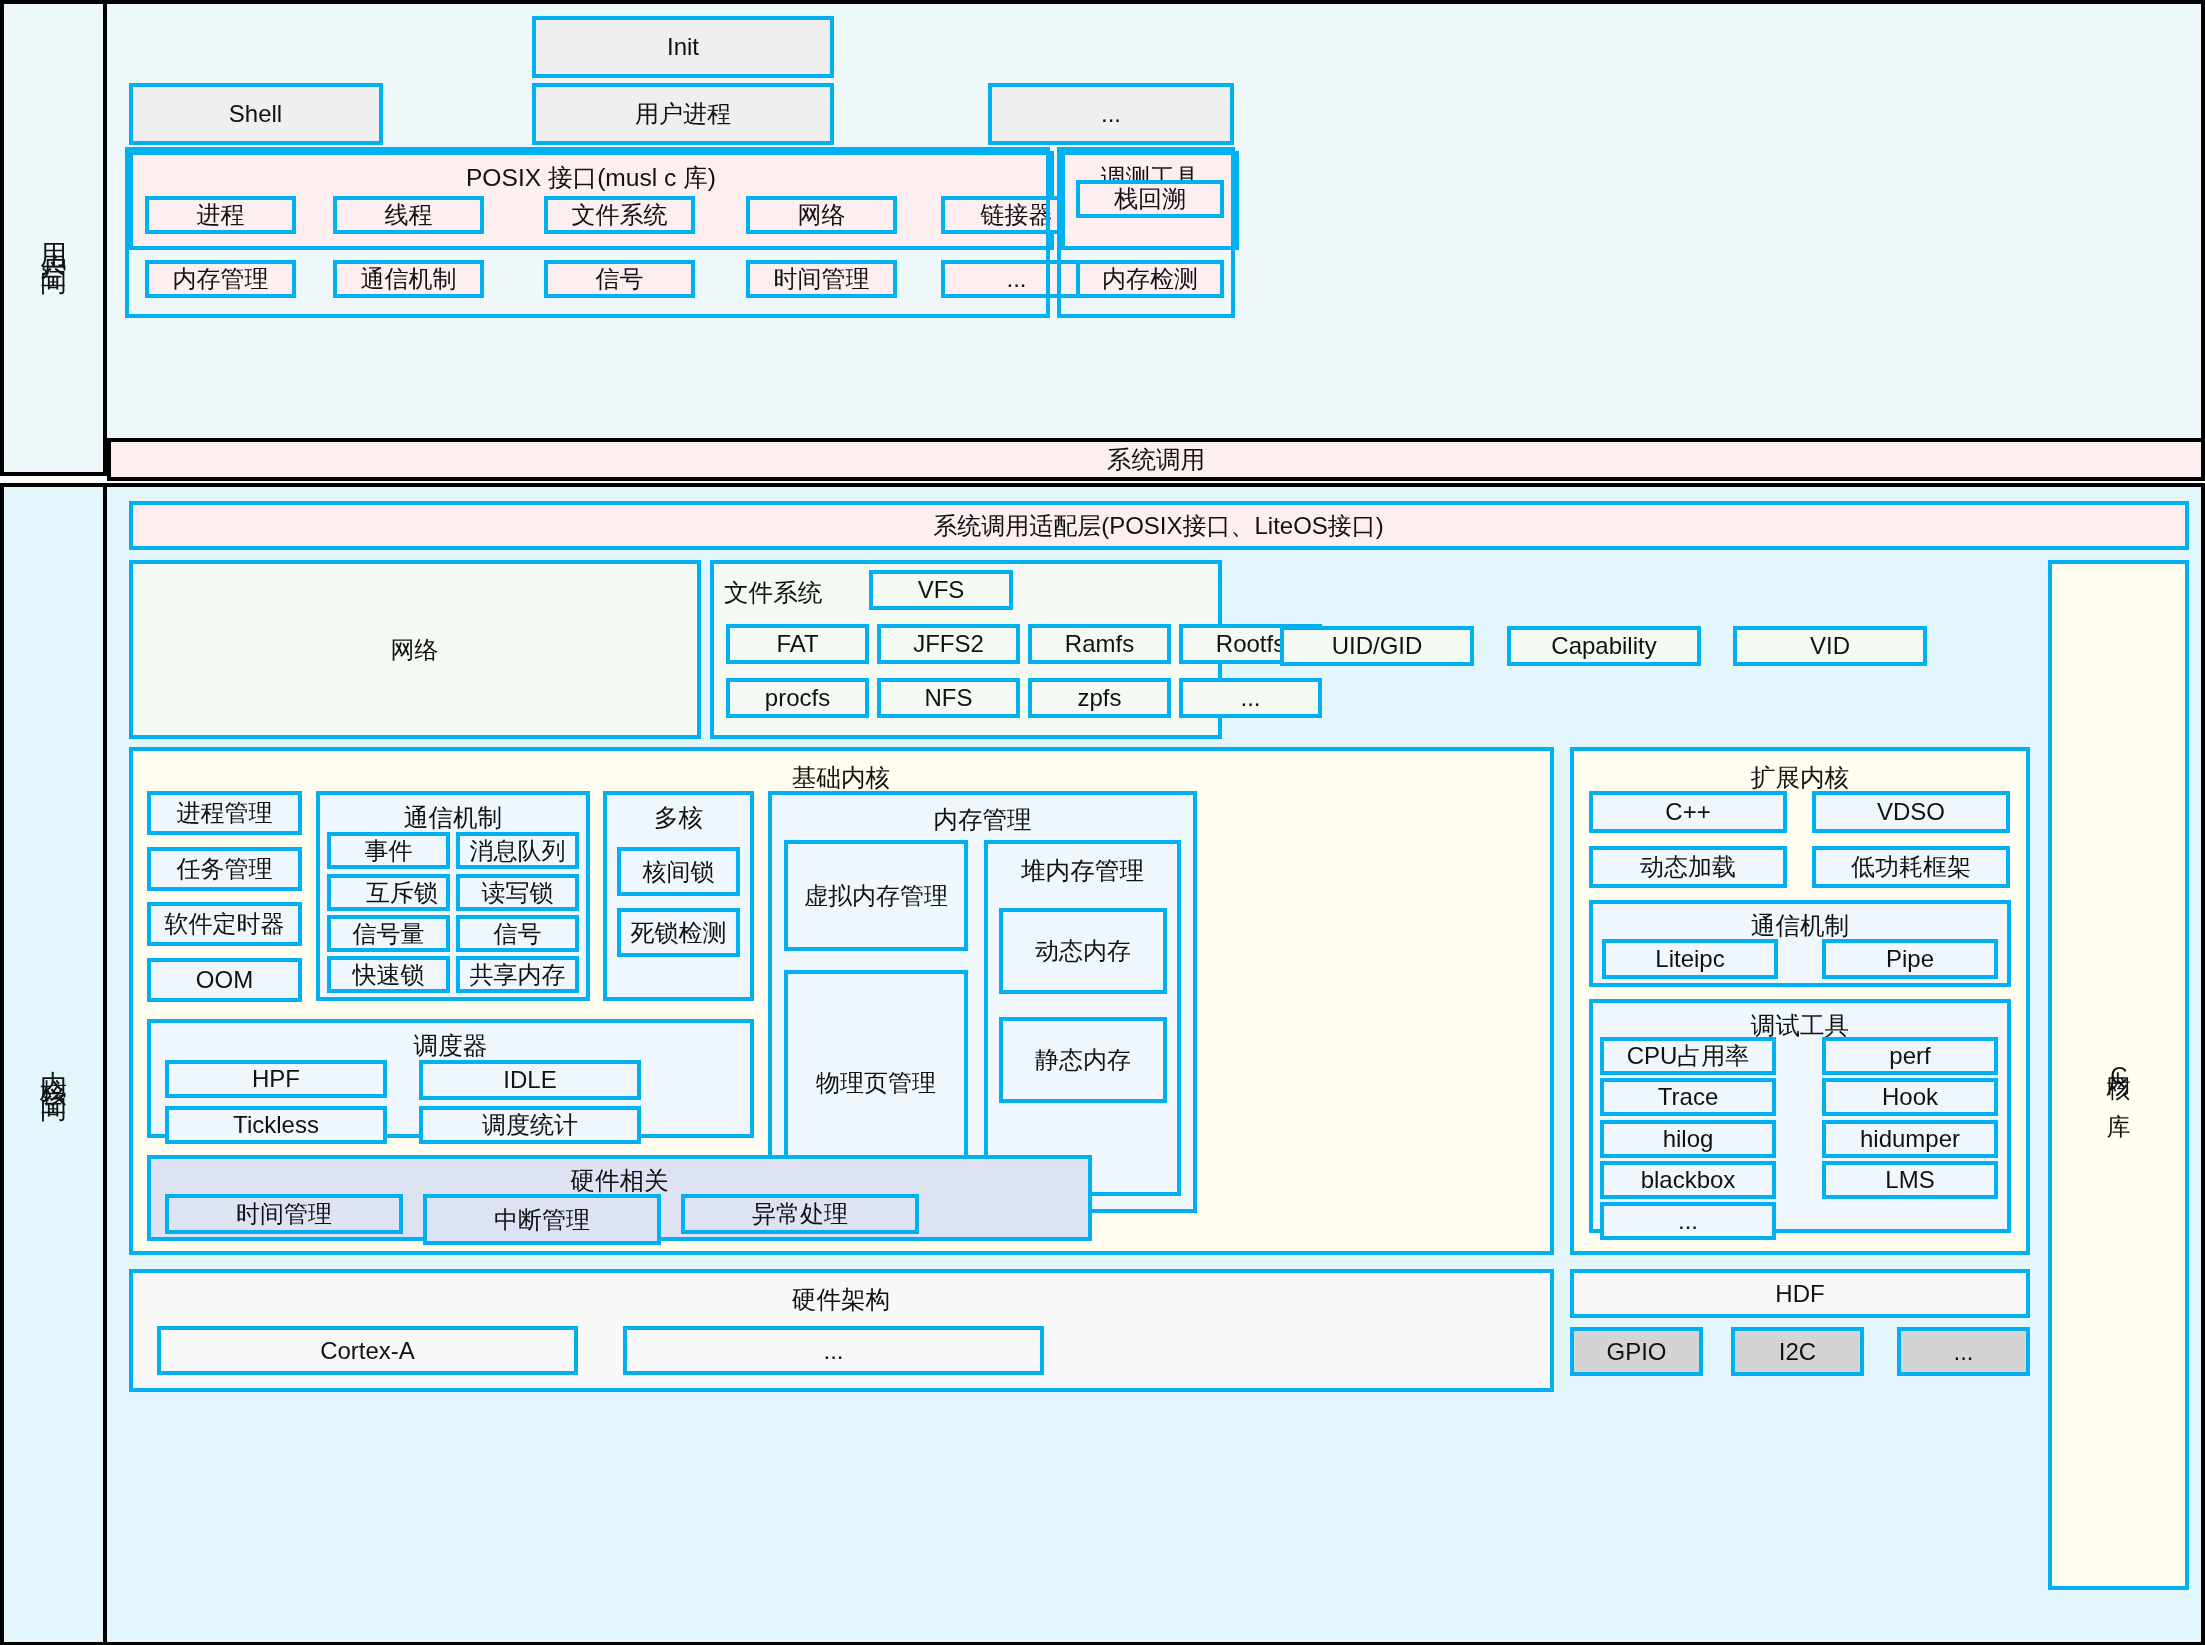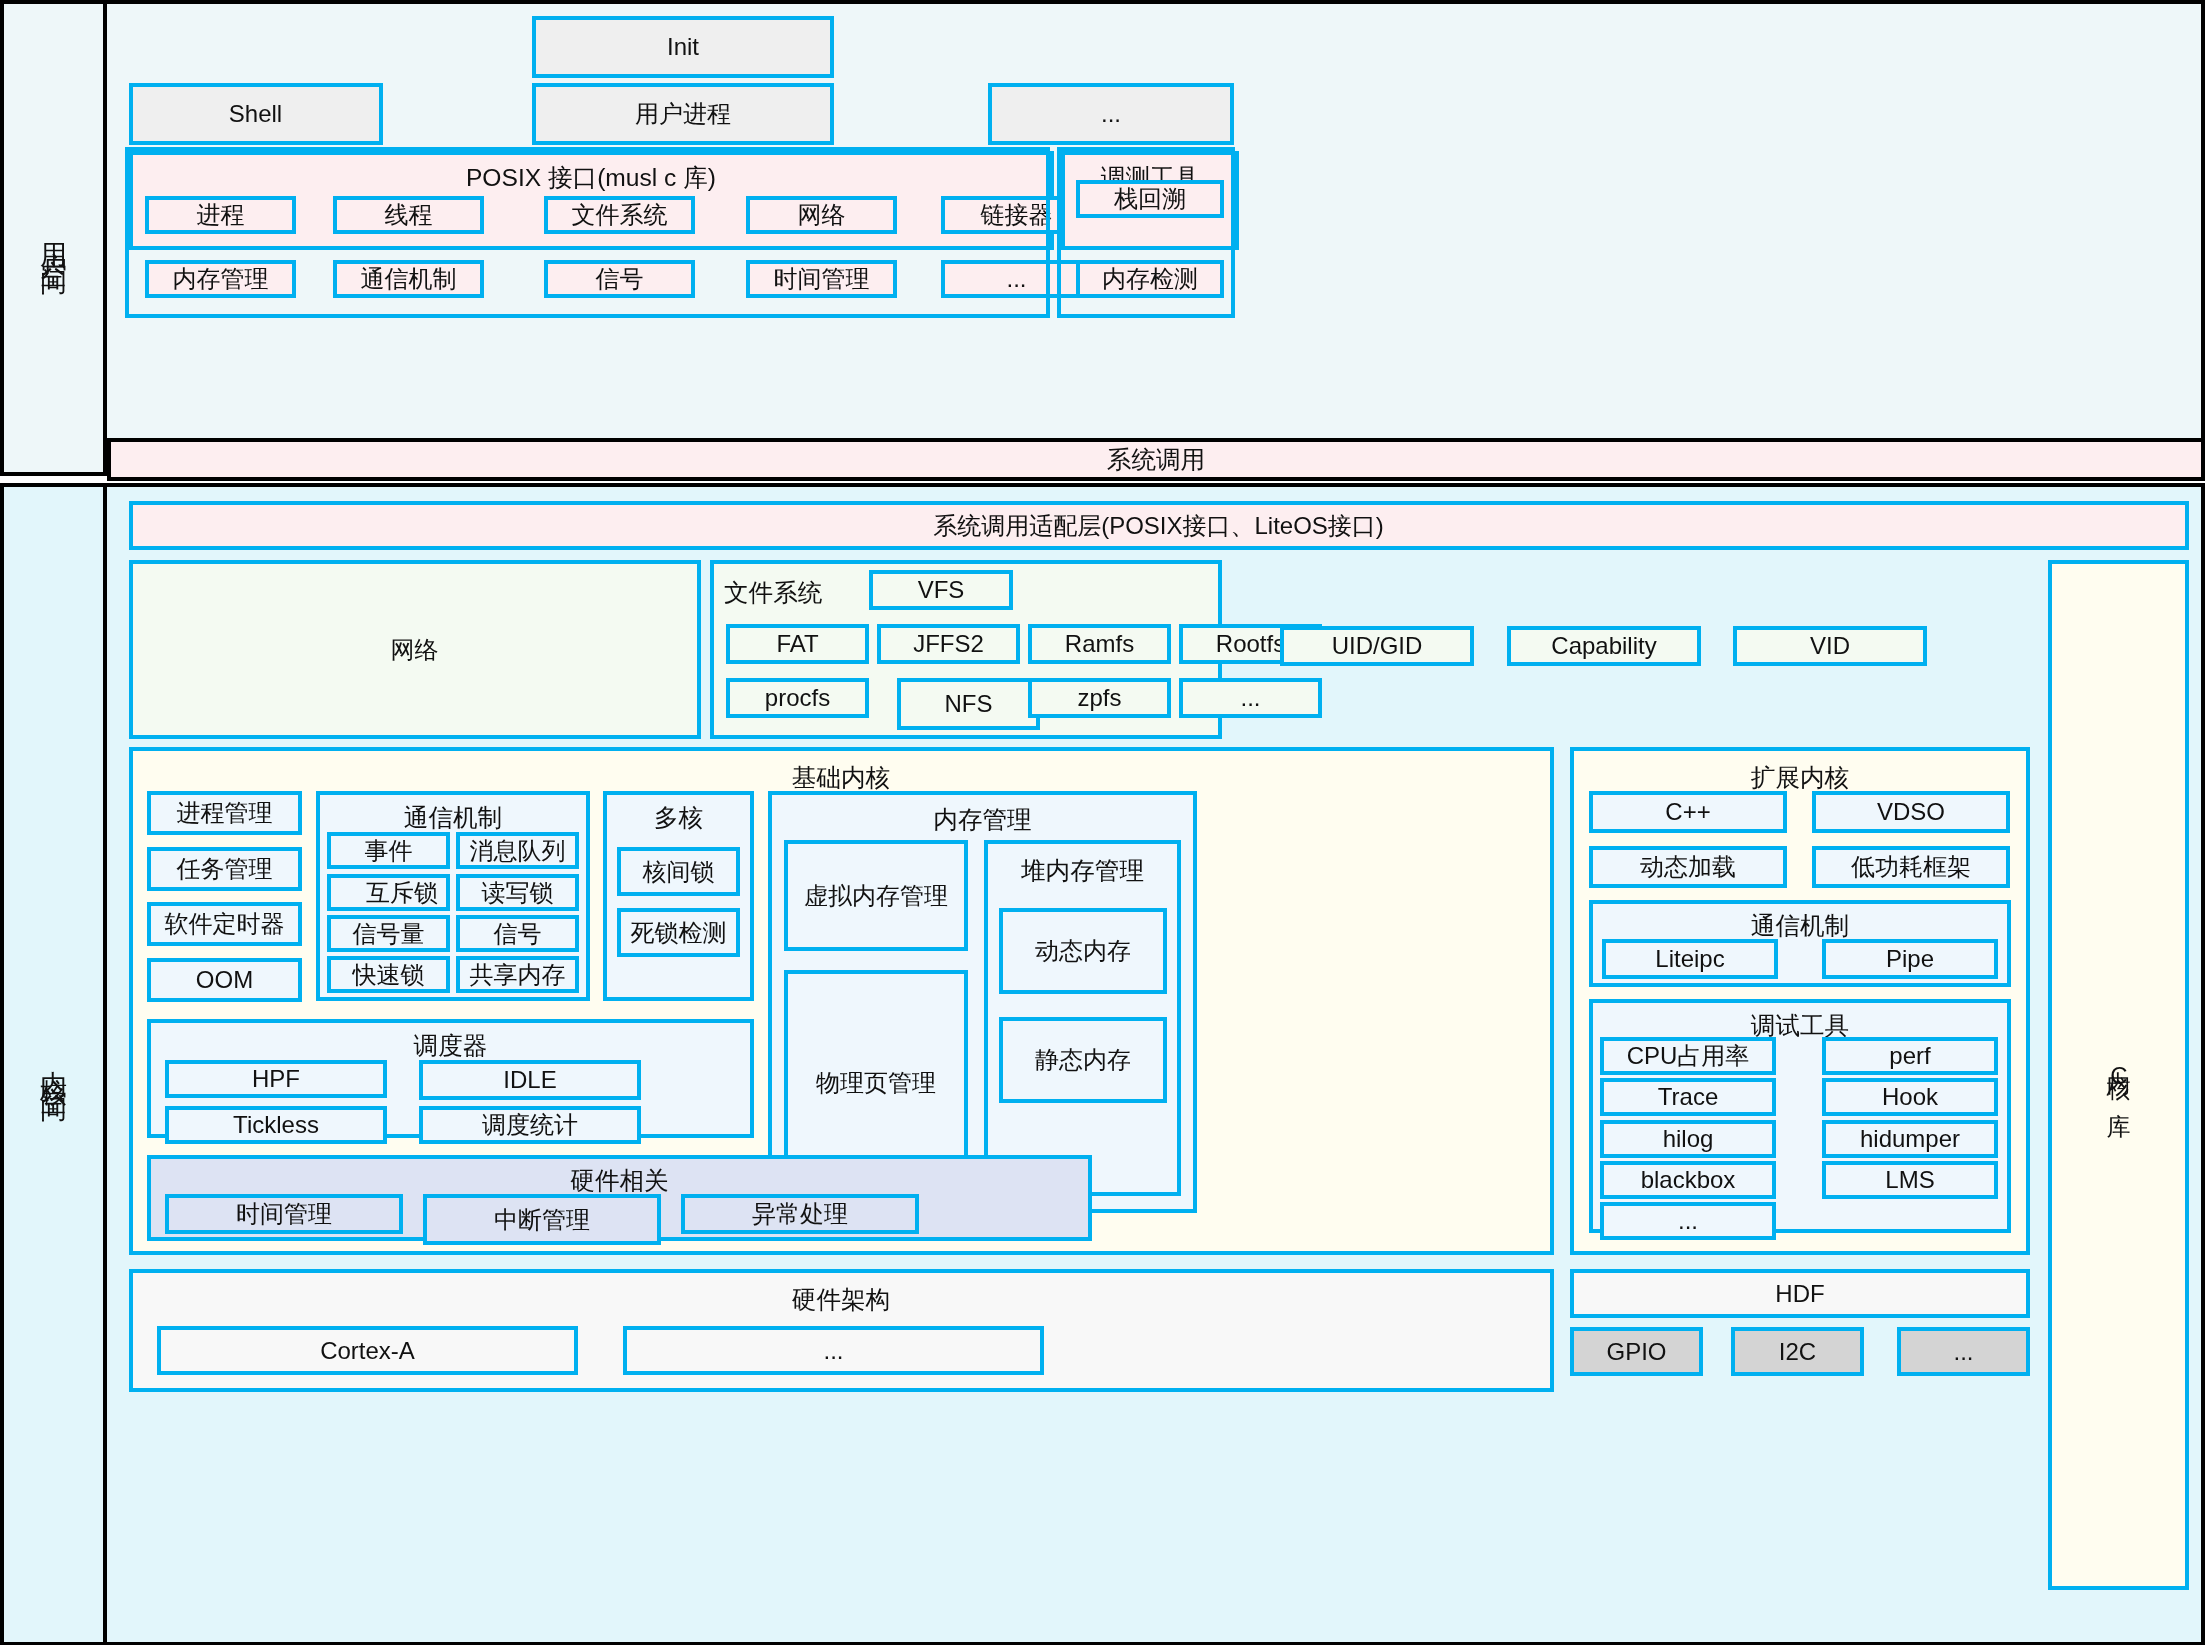--- a/index.html
+++ b/index.html
@@ -148,21 +148,21 @@
         </div>
       <div class="bx greenish" style="left:917px;top:137px;width:143px;height:40px;">
         <span>Ramfs</span>
         </div>
       <div class="bx greenish" style="left:1068px;top:137px;width:143px;height:40px;">
         <span>Rootfs</span>
         </div>
       <div class="bx greenish" style="left:615px;top:191px;width:143px;height:40px;">
         <span>procfs</span>
         </div>
-      <div class="bx greenish" style="left:766px;top:191px;width:143px;height:52px;margin-left:20px;">
+      <div class="bx greenish" style="left:766px;top:191px;width:143px;height:40px;">
         <span>NFS</span>
         </div>
       <div class="bx greenish" style="left:917px;top:191px;width:143px;height:40px;">
         <span>zpfs</span>
         </div>
       <div class="bx greenish" style="left:1068px;top:191px;width:143px;height:40px;">
         <span>...</span>
         </div>
 
       <div class="bx greenish" style="left:1169px;top:139px;width:194px;height:40px;">

